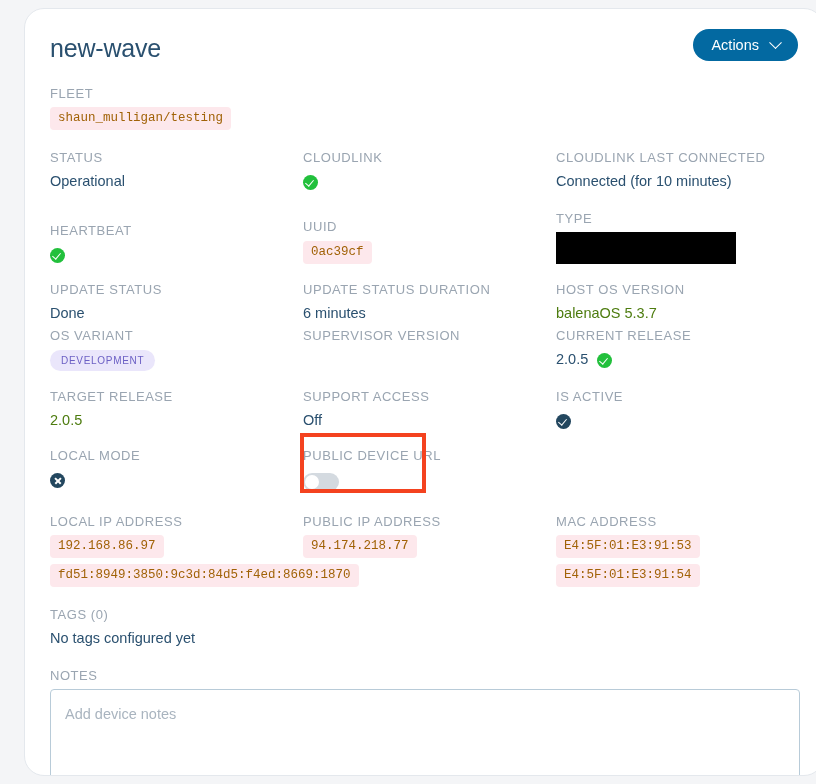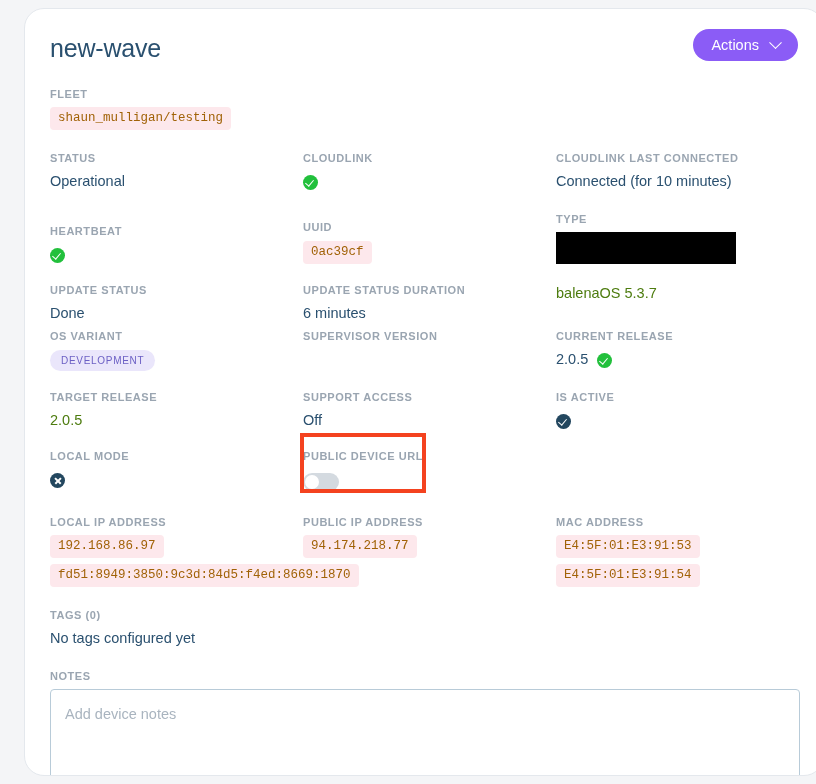--- a/index.html
+++ b/index.html
@@ -41,21 +41,21 @@
     font-size: 25px;
     font-weight: 400;
     color: #2a506f;
     letter-spacing: -0.2px;
     line-height: 30px;
   }
   .actions-button {
     display: inline-flex;
     align-items: center;
     gap: 12px;
-    background: #8b5cf6;
+    background: #0369a1;
     color: #ffffff;
     border: none;
     border-radius: 20px;
     padding: 16px 18px;
     height: 28px;
     font-size: 14.5px;
     font-family: "Liberation Sans", sans-serif;
     cursor: pointer;
     margin-top: -4px;
   }
@@ -63,28 +63,27 @@
     display: inline-block;
     width: 9px;
     height: 9px;
     border-right: 1.6px solid #ffffff;
     border-bottom: 1.6px solid #ffffff;
     transform: rotate(45deg) translate(-2px,-2px);
   }
 
   
   .field-label {
-    font-size: 11px;
+    font-size: 13px;
     letter-spacing: 0.55px;
     color: #9aa5b1;
     text-transform: uppercase;
     line-height: 14px;
     margin-bottom: 6px;
     white-space: nowrap;
-    font-weight: bold;
   }
   .field-value {
     font-size: 14.5px;
     color: #2a506f;
     line-height: 20px;
     min-height: 20px;
   }
   .field-value.link { color: #4d7c0f; }
 
   .grid-row {
@@ -267,20 +266,21 @@
   <div class="grid-row" style="margin-top:19px;">
     <div class="col">
       <div class="field-label">UPDATE STATUS</div>
       <div class="field-value">Done</div>
     </div>
     <div class="col">
       <div class="field-label">UPDATE STATUS DURATION</div>
       <div class="field-value">6 minutes</div>
     </div>
     <div class="col wide">
+      <div class="field-label">HOST OS VERSION</div>
       <div class="field-value link">balenaOS 5.3.7</div>
     </div>
   </div>
 
   <div class="grid-row" style="margin-top:6px;">
     <div class="col">
       <div class="field-label">OS VARIANT</div>
       <div class="field-value">
         <span class="pill-badge">DEVELOPMENT</span>
       </div>

